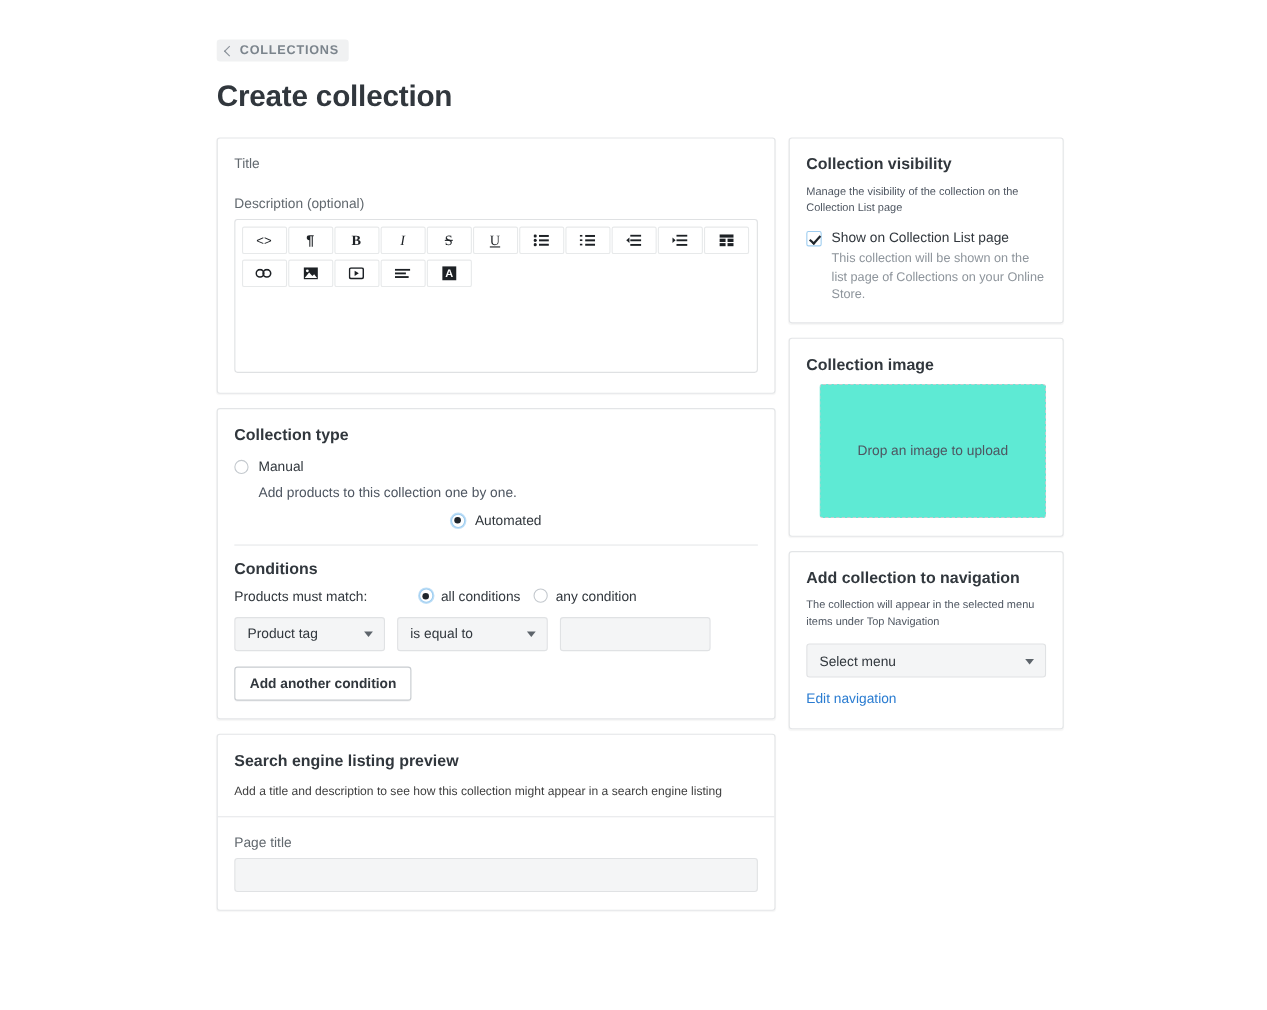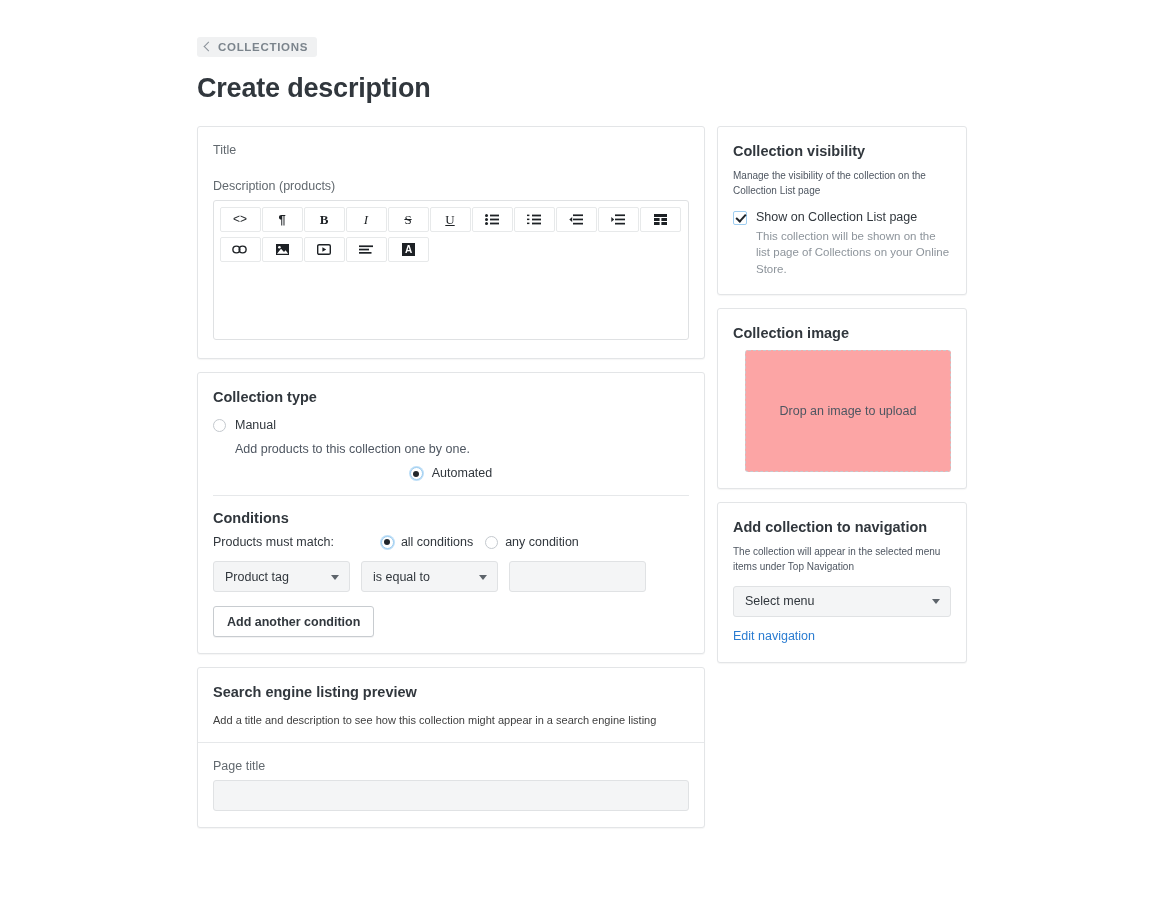--- a/index.html
+++ b/index.html
@@ -253,21 +253,21 @@
   }
   .dropzone {
     border: 1px dashed #c6cace;
     border-radius: 3px;
     height: 122px;
     display: flex;
     align-items: center; justify-content: center;
     font-size: 12.5px;
     color: #4e5661;
     cursor: pointer;
-    background: #fca5a5;
+    background: #5eead4;
     margin-left: 12px;
   }
   .link {
     font-size: 12.5px;
     color: #2a7cd1;
     text-decoration: none;
     display: inline-block;
     margin-top: 12px;
     cursor: pointer;
   }
@@ -279,32 +279,32 @@
 <body>
 
 <div class="page">
   <div class="content">
 
     
     <div class="breadcrumb">
       <span class="chev"></span>
       <span class="breadcrumb-label">COLLECTIONS</span>
     </div>
-    <h1 class="page-title">Create description</h1>
+    <h1 class="page-title">Create collection</h1>
 
     
     <div class="cols">
 
       <div class="col-main">
 
         <div class="card">
           <div class="card-pad">
             <div class="field-label">Title</div>
 
-            <div class="field-label" style="margin-top:22px;">Description (products)</div>
+            <div class="field-label" style="margin-top:22px;">Description (optional)</div>
 
             <div class="editor">
               <div class="toolbar">
 
                 <div class="tb-btn">
                   <span class="tb-txt" style="font-size:12px;">&lt;&gt;</span>
                 </div>
                 <div class="tb-btn">
                   <span class="tb-txt" style="font-weight:bold;">¶</span>
                 </div>

